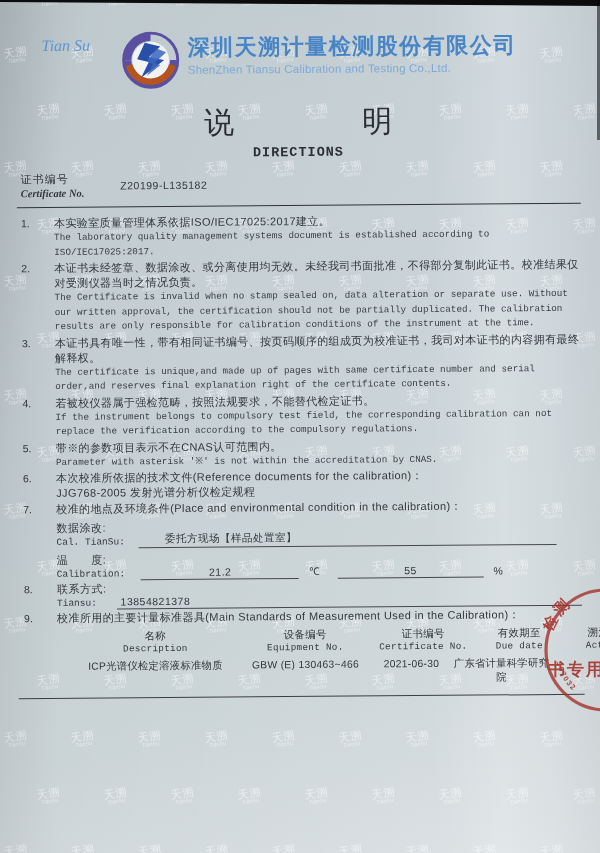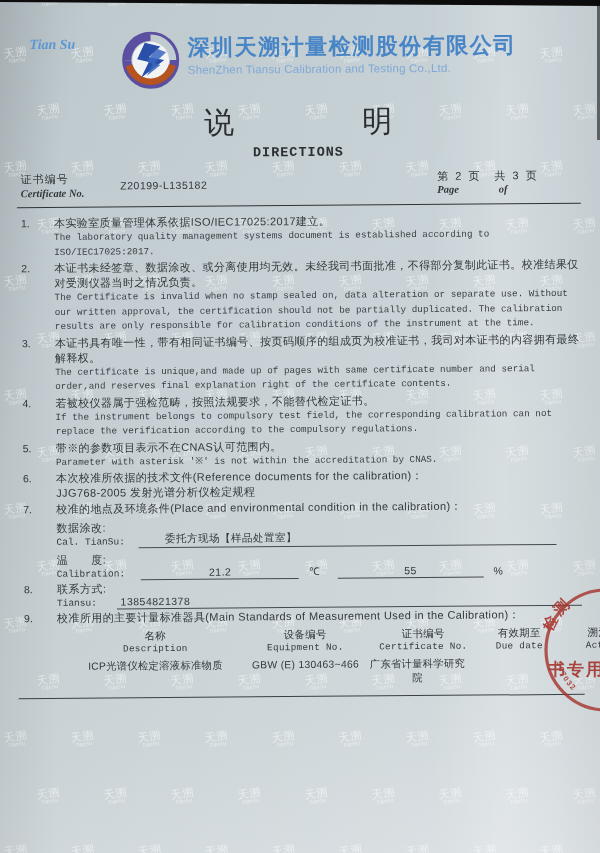--- a/index.html
+++ b/index.html
@@ -38,21 +38,21 @@
     position:absolute;left:0;top:8px;width:600px;
     transform:rotate(-0.45deg);
     color:#33383c;
   }
 
   
   .hdr{display:flex;align-items:flex-start;padding:26px 0 0 28px;}
   .brand{width:82px;color:#5b97d2;}
   .brand-zh{font-size:26px;font-weight:bold;letter-spacing:6px;line-height:1;white-space:nowrap;}
   .brand-reg{font-size:9px;vertical-align:top;color:#6b9fd2;}
-  .brand-en{font-family:"Liberation Serif",serif;font-style:italic;font-weight:bold;font-size:14px;margin-top:1px;margin-left:4px;}
+  .brand-en{font-family:"Liberation Serif",serif;font-style:italic;font-weight:normal;font-size:16px;margin-top:1px;margin-left:16px;}
   .emblem{width:58px;height:58px;margin:-4px 8px 0 14px;flex-shrink:0;}
   .coname{padding-top:0;}
   .coname-zh{font-size:22px;font-weight:600;color:#4785c6;letter-spacing:1.5px;line-height:1.2;white-space:nowrap;}
   .coname-en{font-size:11.5px;color:#7fa9d6;margin-top:3px;letter-spacing:.2px;}
 
   
   .title-zh{display:flex;justify-content:center;gap:128px;font-size:30px;color:#2c2f33;margin-top:14px;font-weight:500;}
   .title-en{text-align:center;font-family:"Liberation Mono","DejaVu Sans Mono",monospace;font-weight:bold;font-size:13.5px;margin-top:2px;letter-spacing:1px;color:#2c2f33;}
 
   
@@ -700,27 +700,20 @@
       <span>明</span>
     </div>
     <div class="title-en">DIRECTIONS</div>
 
     <div class="certrow">
       <div>
         <div class="lbl-zh">证书编号</div>
         <div class="lbl-en">Certificate No.</div>
       </div>
       <div class="cert-val">Z20199-L135182</div>
-      <div class="pagebox">
-        <div class="page-zh">第 2 页　共 3 页</div>
-        <div class="page-en">
-          <span>Page</span>
-          <span class="of">of</span>
-        </div>
-      </div>
     </div>
     <hr class="hrule">
 
     <div class="items">
 
       <div class="item">
         <div class="no">1.</div>
         <div class="bd">
           <div class="zh">本实验室质量管理体系依据ISO/IEC17025:2017建立。</div>
           <div class="en">The laboratory quality management systems document is established according to ISO/IEC17025:2017.</div>
@@ -829,20 +822,21 @@
                   <div class="c-en">Due date</div>
                 </div>
                 <div class="std-cell c4">
                   <div class="c-zh">溯源机构</div>
                   <div class="c-en">Actuator</div>
                 </div>
               </div>
             <div class="std-row" id="std-row">
                 <div class="std-cell c0">ICP光谱仪检定溶液标准物质</div>
                 <div class="std-cell c1">GBW (E) 130463~466</div>
+                <div class="std-cell c3">2021-06-30</div>
                 <div class="std-cell c4">广东省计量科学研究院</div>
               </div>
           </div>
         </div>
       </div>
 
     </div>
 
     <hr class="btm-rule">
   </div>

